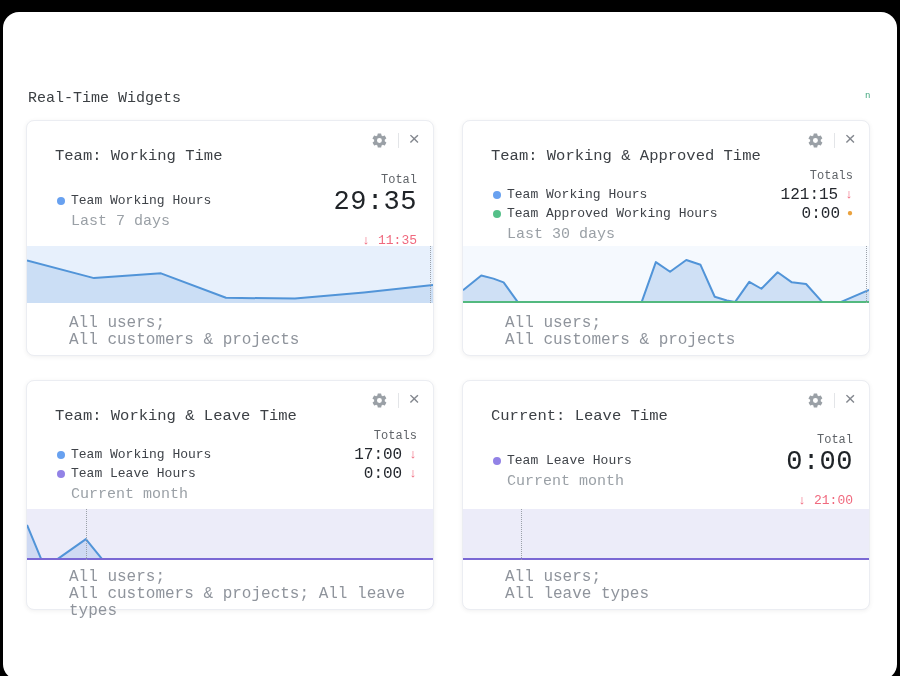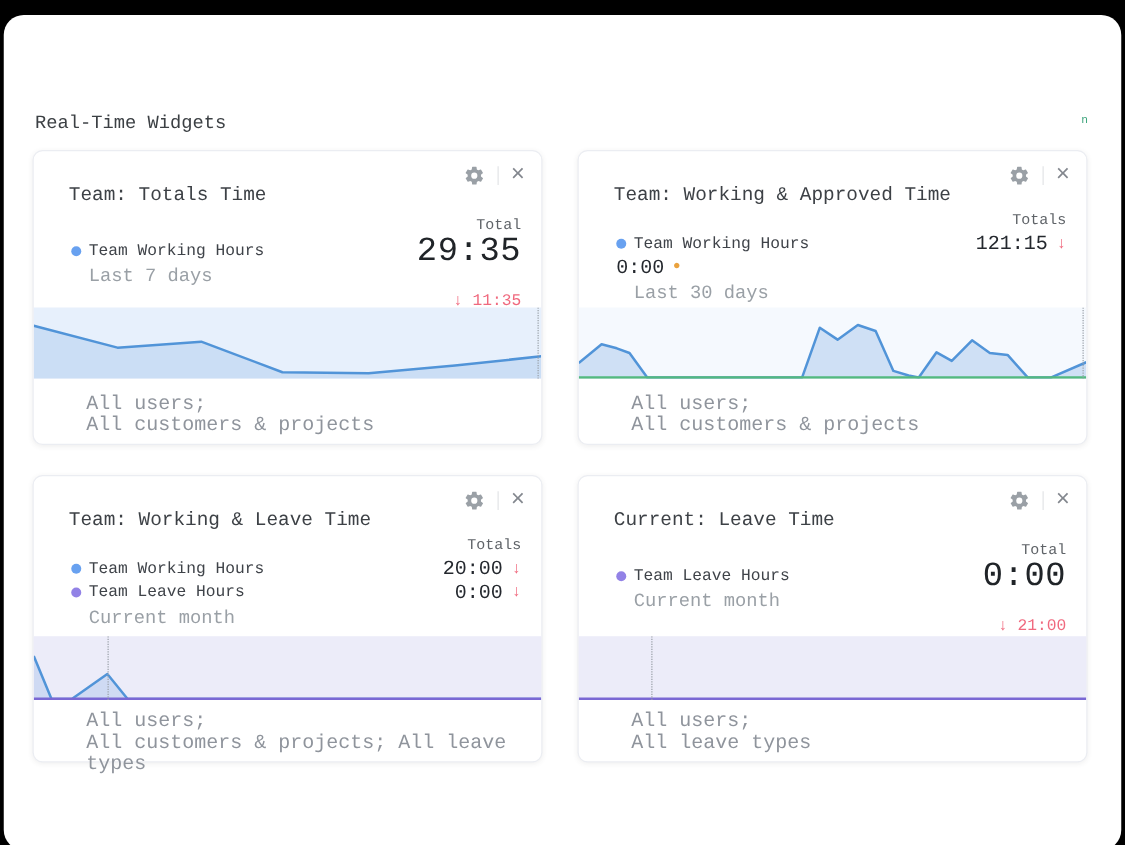--- a/index.html
+++ b/index.html
@@ -83,21 +83,21 @@
   <div class="card r1" style="left:23px; top:108px;">
     <div class="card-actions">
       <span class="gear">
           <svg viewBox="0 0 24 24">
             <path d="M19.4 13c.04-.33.06-.66.06-1s-.02-.67-.06-1l2.1-1.65a.5.5 0 0 0 .12-.64l-2-3.46a.5.5 0 0 0-.61-.22l-2.49 1a7.3 7.3 0 0 0-1.73-1l-.38-2.65A.5.5 0 0 0 13.9 2h-4a.5.5 0 0 0-.5.42l-.37 2.65c-.63.26-1.2.6-1.74 1l-2.48-1a.5.5 0 0 0-.61.22l-2 3.46a.5.5 0 0 0 .12.64L4.5 11c-.04.33-.07.66-.07 1s.03.67.07 1l-2.11 1.65a.5.5 0 0 0-.12.64l2 3.46c.14.24.43.33.61.22l2.49-1c.54.4 1.11.74 1.73 1l.38 2.65c.04.24.25.42.5.42h4a.5.5 0 0 0 .5-.42l.38-2.65a7.3 7.3 0 0 0 1.73-1l2.49 1c.23.09.47 0 .61-.22l2-3.46a.5.5 0 0 0-.12-.64L19.4 13zm-7.5 2.5a3.5 3.5 0 1 1 0-7 3.5 3.5 0 0 1 0 7z"></path>
           </svg>
         </span>
       <span class="act-divider"></span>
       <span class="close">×</span>
     </div>
-    <div class="card-title">Team: Totals Time</div>
+    <div class="card-title">Team: Working Time</div>
     <div class="mid-single">
       <div class="legend-col">
         <div class="legend-row">
           <span class="dot" style="background: rgb(104, 161, 240);"></span>
           <span class="legend-label">Team Working Hours</span>
         </div>
         <div class="period">Last 7 days</div>
       </div>
       <div class="totals-col">
         <div class="totals-label">Total</div>
@@ -136,20 +136,24 @@
         <div class="stat-left">
           <span class="dot" style="background: rgb(104, 161, 240);"></span>
           <span class="legend-label">Team Working Hours</span>
         </div>
         <div class="stat-right">
           <span class="stat-value">121:15</span>
           <span class="ind" style="color: rgb(240, 105, 126);">↓</span>
         </div>
       </div>
       <div class="stat-row">
+        <div class="stat-left">
+          <span class="dot" style="background: rgb(85, 192, 137);"></span>
+          <span class="legend-label">Team Approved Working Hours</span>
+        </div>
         <div class="stat-right">
           <span class="stat-value">0:00</span>
           <span class="ind" style="font-size: 10px; color: rgb(234, 162, 62);">●</span>
         </div>
       </div>
       <div class="period">Last 30 days</div>
     </div>
     <div class="chart" style="background: rgb(245, 249, 254);">
       <svg viewBox="0 0 100 30" preserveAspectRatio="none">
           <polygon points="0,23.34 4.5,15.5 7.5,17.18 10,19.14 13.5,29.5 44,29.5 47.5,8.5 51,13.540000000000001 55.00000000000001,7.379999999999999 58.5,9.900000000000002 62,26.7 65,28.66 67,29.5 70.5,18.86 73.5,22.5 77.5,13.819999999999999 81,19.14 84.5,19.979999999999997 88.5,29.5 93,29.5 100,23.060000000000002 100,30 0,30" fill="rgba(96,152,220,0.25)"></polygon>
@@ -176,21 +180,21 @@
     </div>
     <div class="card-title">Team: Working &amp; Leave Time</div>
     <div class="mid-multi">
       <div class="totals-label">Totals</div>
       <div class="stat-row">
         <div class="stat-left">
           <span class="dot" style="background: rgb(104, 161, 240);"></span>
           <span class="legend-label">Team Working Hours</span>
         </div>
         <div class="stat-right">
-          <span class="stat-value">20:00</span>
+          <span class="stat-value">17:00</span>
           <span class="ind" style="color: rgb(240, 105, 126);">↓</span>
         </div>
       </div>
       <div class="stat-row">
         <div class="stat-left">
           <span class="dot" style="background: rgb(146, 130, 230);"></span>
           <span class="legend-label">Team Leave Hours</span>
         </div>
         <div class="stat-right">
           <span class="stat-value">0:00</span>

